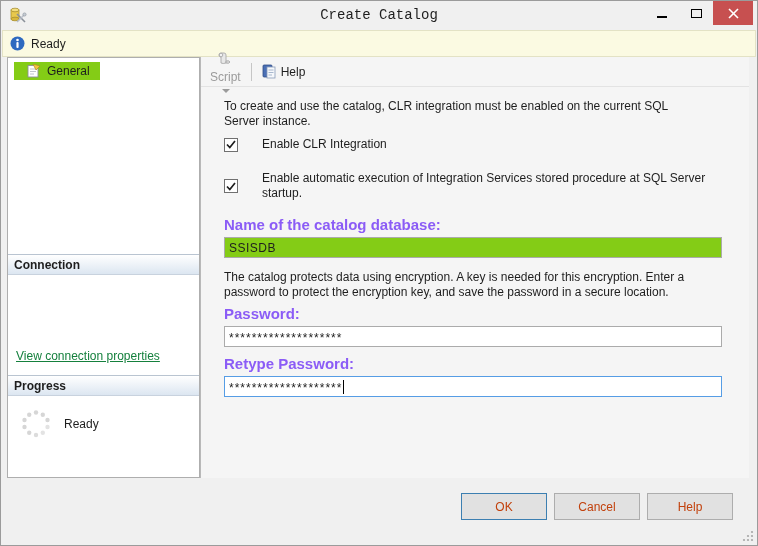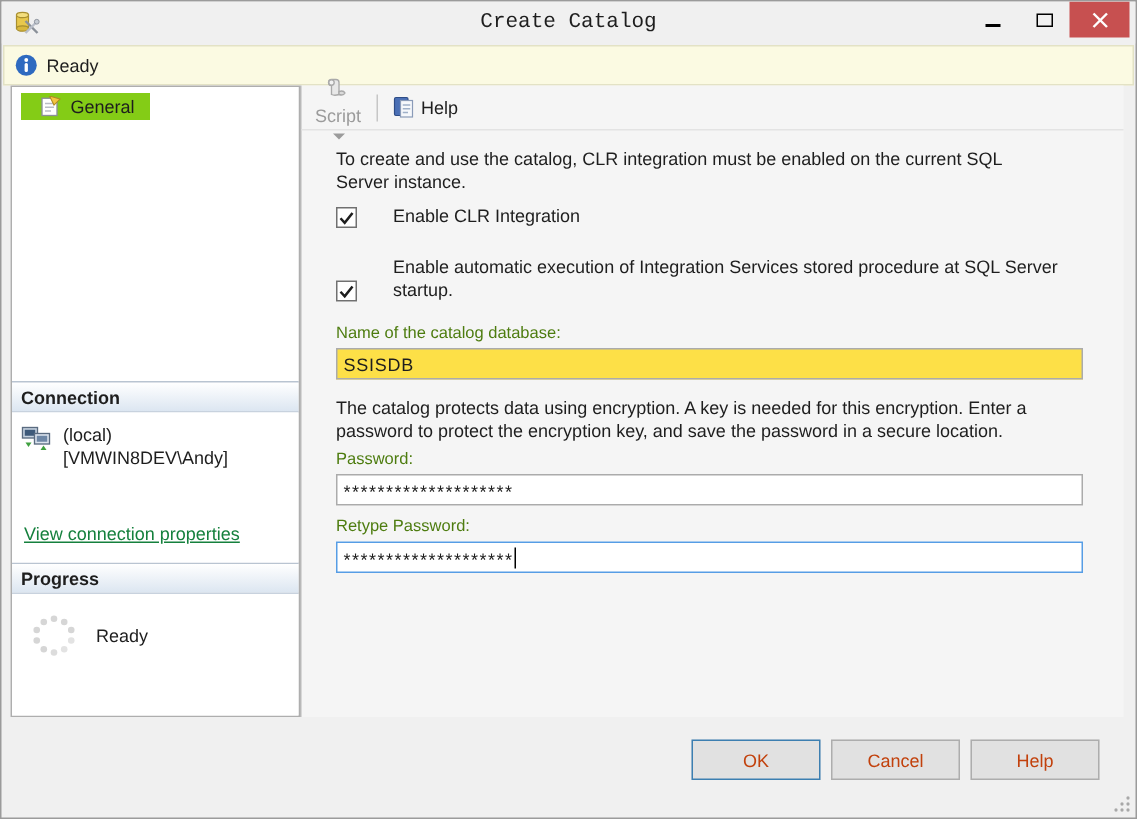--- a/index.html
+++ b/index.html
@@ -48,31 +48,31 @@
   .progress-row .lbl { font-size:12px; color:#1E1E1E; }
   
   .main { flex:1; background:#F5F5F5; border-left:1px solid #B9B9B9; margin-right:8px; display:flex; flex-direction:column; }
   .toolbar { height:30px; display:flex; align-items:center; padding-left:5px; border-bottom:1px solid #E3E3E3; }
   .tool-script { display:flex; align-items:center; gap:5px; color:#9B9B9B; font-size:12px; padding:0 4px;flex-direction:column; }
   .chevron { width:0; height:0; border-left:4px solid transparent; border-right:4px solid transparent; border-top:4px solid #9B9B9B; margin-left:2px; }
   .tool-sep { width:1px; height:18px; background:#C6C6C6; margin:0 6px; }
   .tool-help { display:flex; align-items:center; gap:4px; font-size:12px; color:#1E1E1E; padding:0 4px; cursor:pointer; }
   .content { padding:12px 27px 0 23px; }
   .para { font-size:12px; color:#1E1E1E; line-height:15px; margin-bottom:8px; }
-  .check-row { display:flex; align-items:flex-end; gap:24px; margin:2px 0 19px 0; }
+  .check-row { display:flex; align-items:center; gap:24px; margin:2px 0 19px 0; }
   .check-row.two-line { margin-bottom:15px; }
   .checkbox { width:14px; height:14px; background:#fff; border:1px solid #707070; flex:none; display:flex; align-items:center; justify-content:center; margin-top:0px; }
   .check-lbl { font-size:12px; color:#1E1E1E; line-height:15px; }
-  .field-label { font-size:11px; color:#4d7c0f; margin-bottom:4px; }
+  .field-label { font-size:15px; color:#8b5cf6; margin-bottom:4px;font-weight:bold; }
   .textbox {
     height:21px; border:1px solid #ABABAB; background:#fff; font-size:12px; color:#1E1E1E;
     display:flex; align-items:center; padding-left:4px; margin-bottom:12px;
     letter-spacing:0.5px;
   }
-  .textbox.disabled { background:#fde047; }
+  .textbox.disabled { background:#84cc16; }
   .textbox.focused { border-color:#569DE5; }
   .stars { font-size:12px; letter-spacing:1px; padding-top:3px; }
   .caret { display:inline-block; width:1px; height:14px; background:#000; margin-left:1px; }
   
   .footer { height:67px; position:relative; }
   .btn-row { position:absolute; top:15px; right:24px; display:flex; gap:7px; }
   .btn {
     width:86px; height:27px; background:#E1E1E1; border:1px solid #ADADAD;
     font-size:12px; color:#c2410c; display:flex; align-items:center; justify-content:center; cursor:pointer;
     font-family:"Liberation Sans", sans-serif;
@@ -131,34 +131,20 @@
             <line x1="4" y1="7.5" x2="10" y2="7.5" stroke="#B9BDC6" stroke-width="0.9"></line>
             <line x1="4" y1="10" x2="8" y2="10" stroke="#B9BDC6" stroke-width="0.9"></line>
             <path d="M7 0 L14 2 L10 6 Z" fill="#F4C542" stroke="#B08A1E" stroke-width="0.7"></path>
           </svg>
           <span class="lbl">General</span>
         </div>
       </div>
 
       <div class="section-header mid">Connection</div>
       <div class="pane pane-conn">
-        <div class="conn-row">
-          <svg width="20" height="18" viewBox="0 0 20 18">
-            <rect x="1" y="2" width="10" height="7" fill="#C7D3E0" stroke="#5A6B80" stroke-width="0.9"></rect>
-            <rect x="2.5" y="3.5" width="7" height="4" fill="#3E5A7A"></rect>
-            <rect x="9" y="6" width="10" height="7" fill="#DCE4EE" stroke="#5A6B80" stroke-width="0.9"></rect>
-            <rect x="10.5" y="7.5" width="7" height="4" fill="#6E87A6"></rect>
-            <path d="M3 12 L7 12 L5 15 Z" fill="#3FA03F"></path>
-            <path d="M13 17 L17 17 L15 14 Z" fill="#3FA03F"></path>
-          </svg>
-          <div class="conn-text">
-            <div>(local)</div>
-            <div>[VMWIN8DEV\Andy]</div>
-          </div>
-        </div>
         <a class="conn-link">View connection properties</a>
       </div>
 
       <div class="section-header mid">Progress</div>
       <div class="pane pane-progress">
         <div class="progress-row">
           <svg width="32" height="32" viewBox="0 0 32 32">
             <g fill="#D6D6D6">
               <circle cx="16" cy="4.5" r="2.2"></circle>
                 <circle cx="22.8" cy="6.7" r="2.2"></circle>

